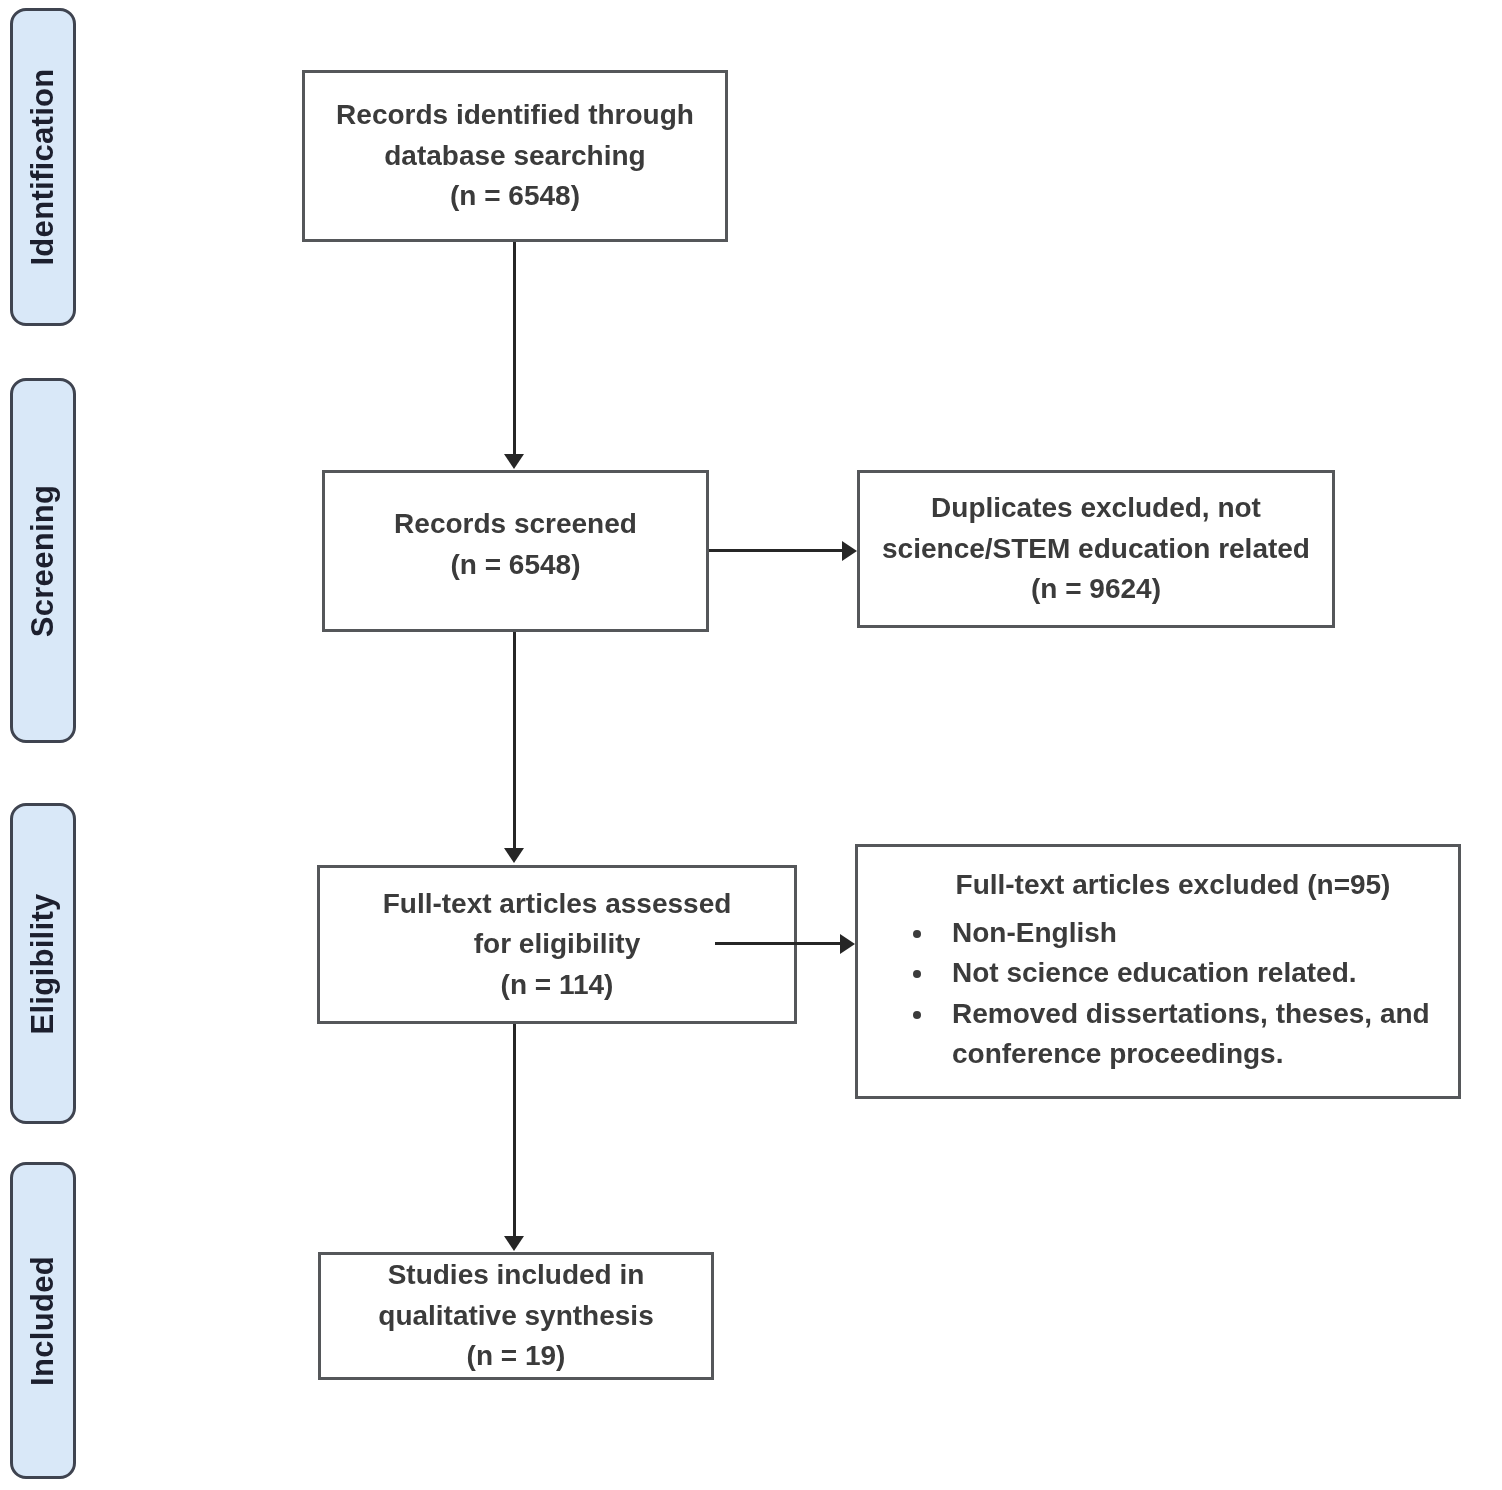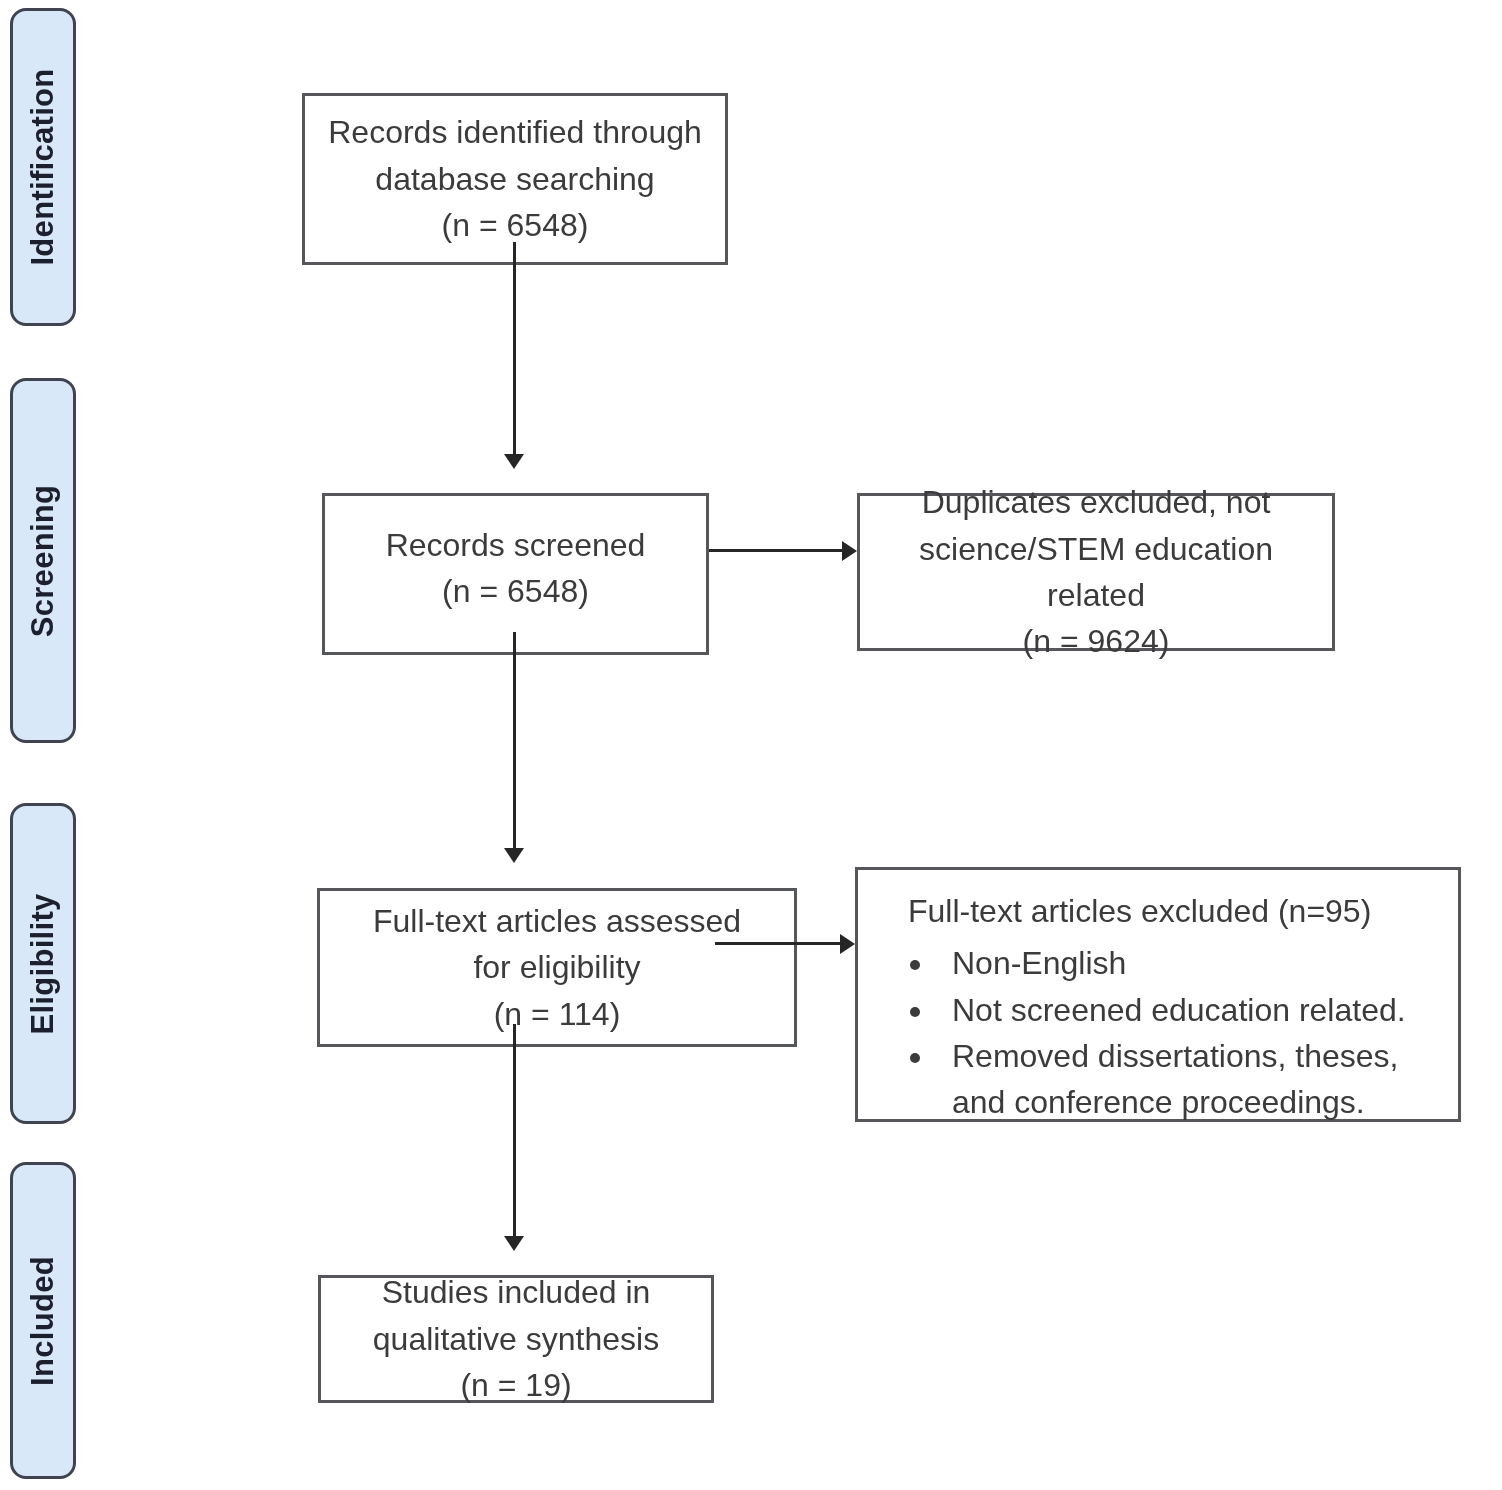--- a/index.html
+++ b/index.html
@@ -44,39 +44,38 @@
   
   .node {
     position: absolute;
     background: #ffffff;
     border: 3px solid var(--box-border);
     display: flex;
     align-items: center;
     justify-content: center;
     text-align: center;
     white-space: pre-line;
-    font-size: 32px;
-    font-weight: 400;
+    font-size: 28px;
+    font-weight: 700;
     color: var(--box-text);
     line-height: 1.45;
     padding: 8px 12px;
-    margin-top: 23px;
   }
   .node.lift { padding-bottom: 20px; }
   
   .node.listy {
     flex-direction: column;
     align-items: stretch;
     justify-content: flex-start;
     white-space: normal;
     text-align: left;
     padding: 16px 20px 10px 20px;
   }
   .listy .ex-title {
-    text-align: left;
+    text-align: center;
     padding: 2px 0 4px 30px;
   }
   .listy ul {
     list-style: disc;
     padding-left: 58px;
     margin: 2px 0 0 0;
   }
   .listy li {
     padding-left: 16px;
     margin: 1px 0;
@@ -128,21 +127,21 @@
 (n = 9624)</div>
 
   <div class="node" style="left:317px;top:865px;width:480px;height:159px">Full-text articles assessed
 for eligibility
 (n = 114)</div>
 
   <div class="node listy" style="left:855px;top:844px;width:606px;height:255px">
     <div class="ex-title">Full-text articles excluded (n=95)</div>
     <ul>
       <li>Non-English</li>
-      <li>Not screened education related.</li>
+      <li>Not science education related.</li>
       <li>Removed dissertations, theses, and conference proceedings.</li>
     </ul>
   </div>
 
   <div class="node" style="left:318px;top:1252px;width:396px;height:128px">Studies included in
 qualitative synthesis
 (n = 19)</div>
 
   <div class="vline" style="left:513px;top:242px;height:214px"></div>
   <div class="head-down" style="left:504px;top:454px"></div>

